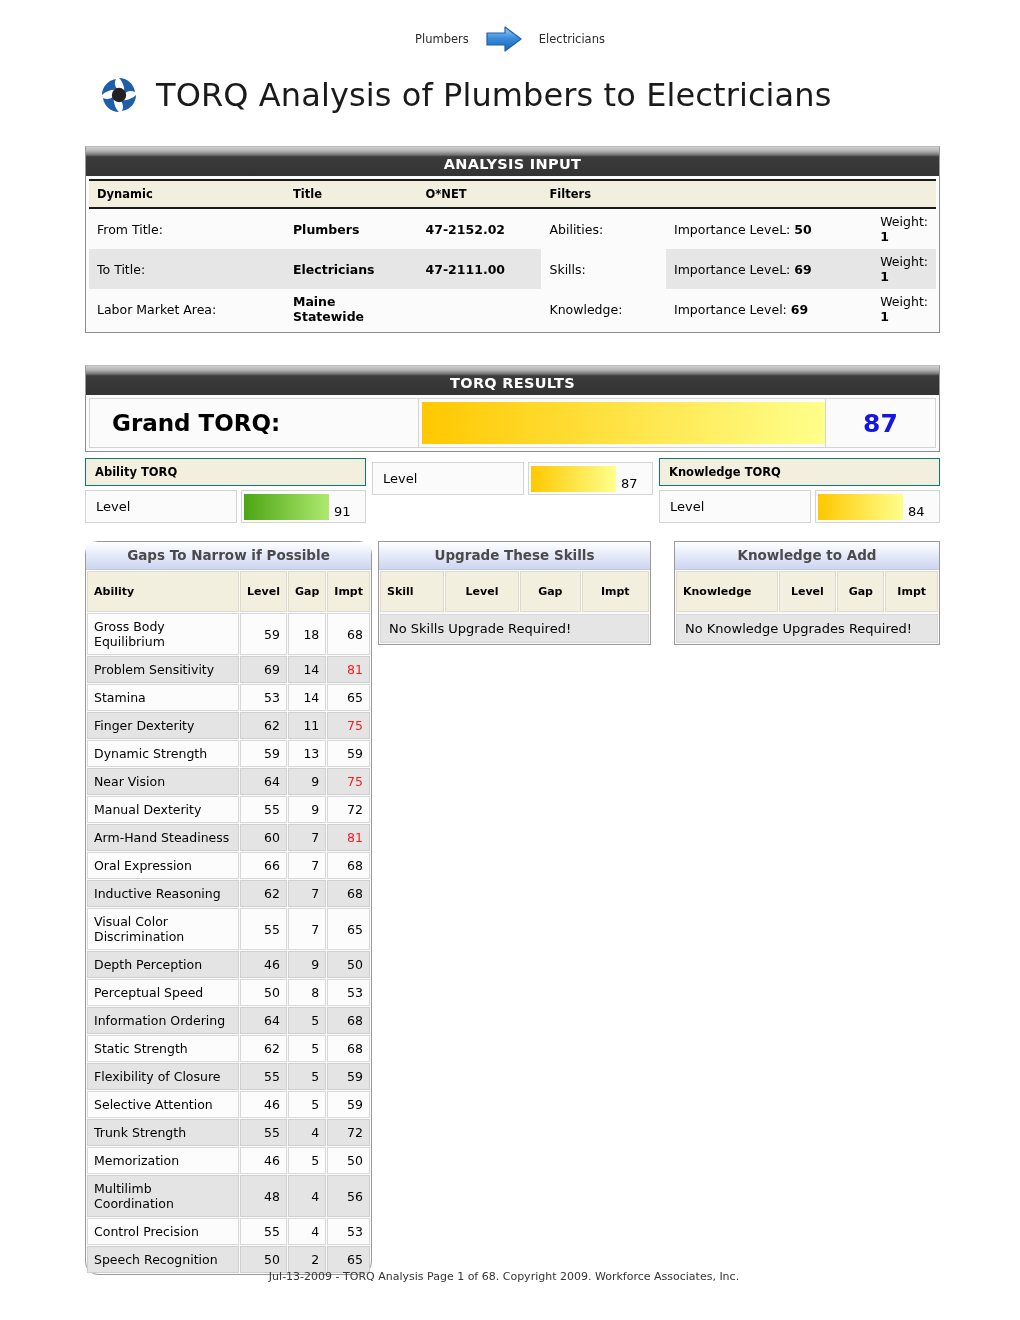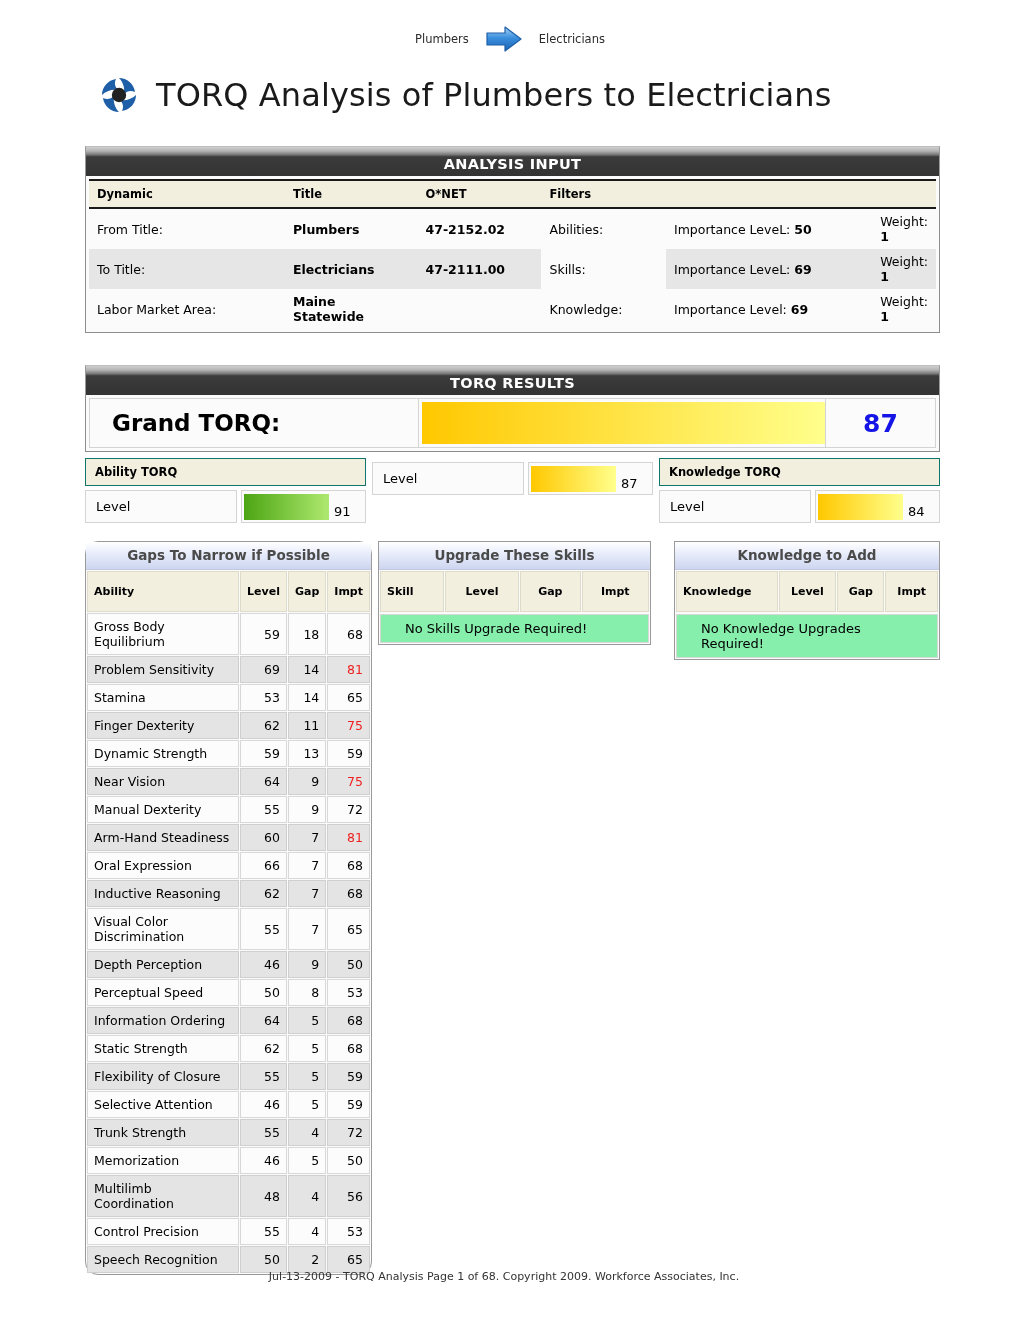--- a/index.html
+++ b/index.html
@@ -188,22 +188,22 @@
     padding: 5px 6px;
     border: 1px solid #d8d8d8;
     background: #fcfcfc;
     vertical-align: middle;
   }
   .grid td.num { text-align: right; width: 1%; white-space: nowrap; }
   .grid tr.alt td { background: #e4e4e4; border-color: #cfcfcf; }
   .red { color: #ef2020; }
   .none-msg {
     font-size: 13px;
-    padding: 6px 24px;
-    background: #86efac;
+    padding: 6px 8px;
+    background: #e5e5e5;
     border: 1px solid #d8d8d8;
     margin: 1px;
   }
 
   
   .footer {
     position: absolute;
     left: 0; right: 12px;
     top: 1270px;
     text-align: center;

